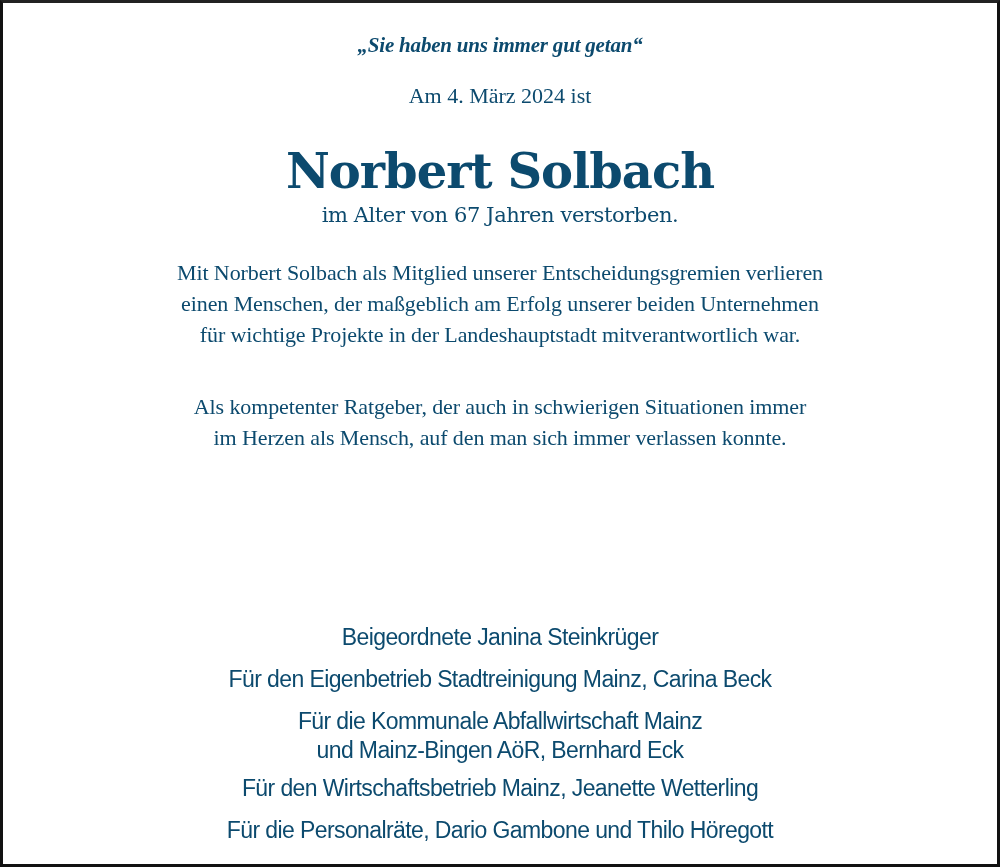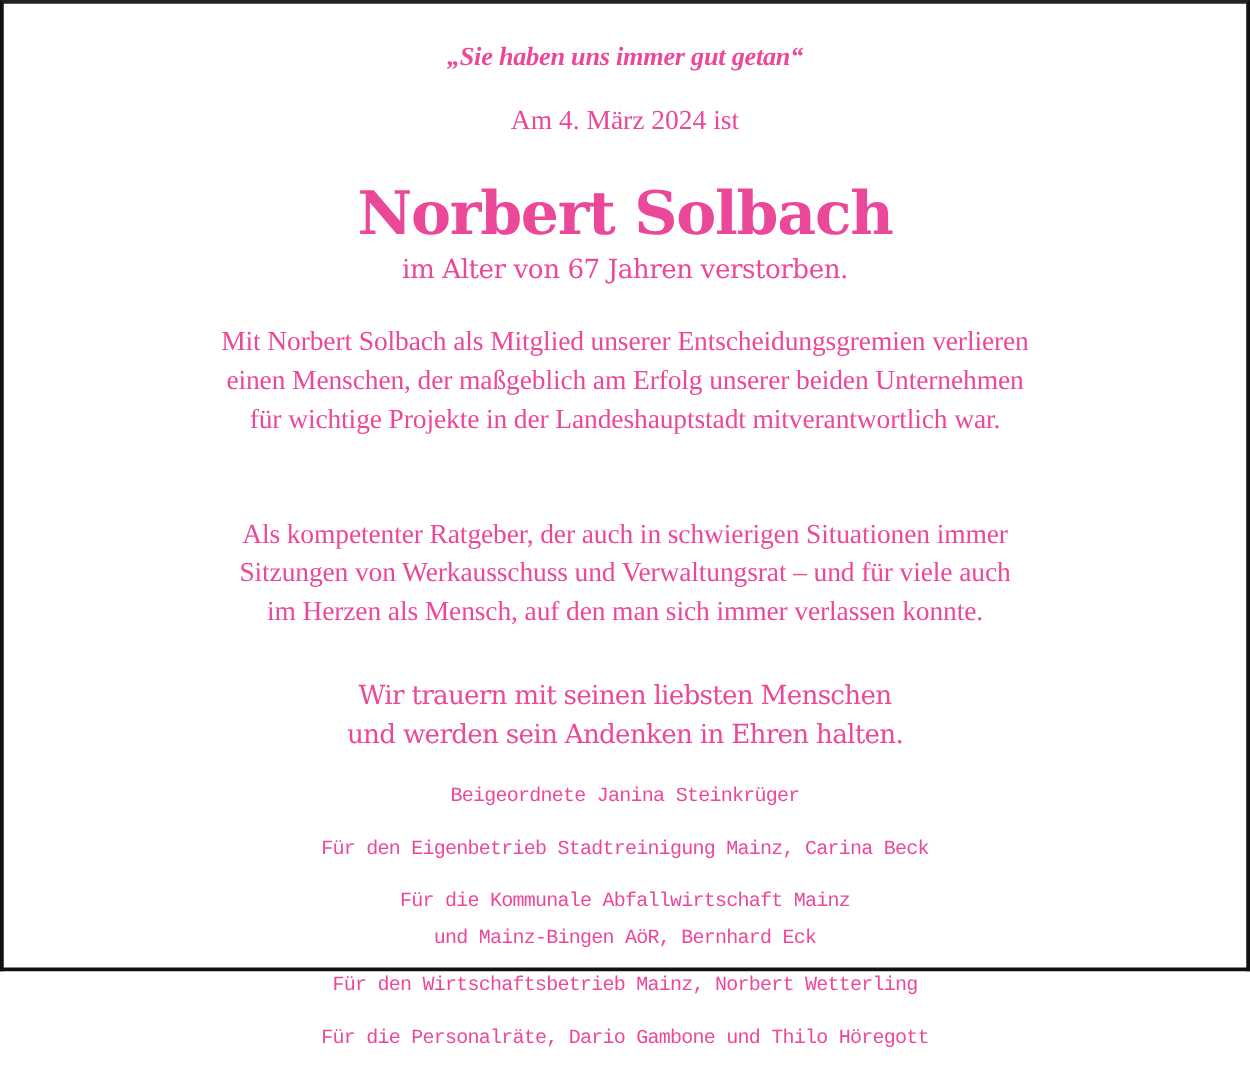--- a/index.html
+++ b/index.html
@@ -11,29 +11,29 @@
       width: 1000px;
       height: 867px;
       position: relative;
       overflow: hidden;
     }
     .frame {
       position: absolute;
       left: 0;
       top: 0;
       width: 1000px;
-      height: 777px;
+      height: 867px;
       box-sizing: border-box;
       border-top: 3px solid #222;
       border-left: 3px solid #111;
       border-right: 3px solid #111;
       border-bottom: 3px solid #111;
       background: #ffffff;
       font-family: "DejaVu Serif", "Liberation Serif", serif;
-      color: #ec4899;
+      color: #0c4a6e;
       text-align: center;
     }
     .line {
       position: absolute;
       left: 0;
       right: 0;
       white-space: nowrap;
     }
     .motto {
       top: 30px;
@@ -65,34 +65,34 @@
       position: absolute;
       left: 0;
       right: 0;
       font-size: 22px;
       line-height: 31px;
       font-family: "Liberation Serif", serif;
       letter-spacing: -0.1px;
     }
     .para div { white-space: nowrap; }
     .p1 { top: 254px; }
-    .p2 { top: 408px; }
+    .p2 { top: 388px; }
     .p3 {
       top: 538px;
       font-family: "DejaVu Serif", serif;
       font-size: 21px;
       letter-spacing: -0.6px;
     }
     .sig {
       position: absolute;
       left: 0;
       right: 0;
-      font-size: 16px;
+      font-size: 23px;
       line-height: 29px;
-      font-family: Liberation Mono, monospace;
+      font-family: Liberation Sans, sans-serif;
       letter-spacing: -0.6px;
     }
     .sig div { white-space: nowrap; }
     .s1 { top: 620px; }
     .s2 { top: 662px; }
     .s3 { top: 704px; }
     .s4 { top: 771px; }
     .s5 { top: 813px; }
   </style>
 </head>
@@ -106,39 +106,34 @@
   <div class="line age">im Alter von 67 Jahren verstorben.</div>
 
   <div class="para p1">
     <div>Mit Norbert Solbach als Mitglied unserer Entscheidungsgremien verlieren</div>
     <div>einen Menschen, der maßgeblich am Erfolg unserer beiden Unternehmen</div>
     <div>für wichtige Projekte in der Landeshauptstadt mitverantwortlich war.</div>
   </div>
 
   <div class="para p2">
     <div>Als kompetenter Ratgeber, der auch in schwierigen Situationen immer</div>
-    <div>Sitzungen von Werkausschuss und Verwaltungsrat – und für viele auch</div>
     <div>im Herzen als Mensch, auf den man sich immer verlassen konnte.</div>
   </div>
 
-  <div class="para p3">
-    <div>Wir trauern mit seinen liebsten Menschen</div>
-    <div>und werden sein Andenken in Ehren halten.</div>
-  </div>
 
   <div class="sig s1">
     <div>Beigeordnete Janina Steinkrüger</div>
   </div>
   <div class="sig s2">
     <div>Für den Eigenbetrieb Stadtreinigung Mainz, Carina Beck</div>
   </div>
   <div class="sig s3">
     <div>Für die Kommunale Abfallwirtschaft Mainz</div>
     <div>und Mainz-Bingen AöR, Bernhard Eck</div>
   </div>
   <div class="sig s4">
-    <div>Für den Wirtschaftsbetrieb Mainz, Norbert Wetterling</div>
+    <div>Für den Wirtschaftsbetrieb Mainz, Jeanette Wetterling</div>
   </div>
   <div class="sig s5">
     <div>Für die Personalräte, Dario Gambone und Thilo Höregott</div>
   </div>
 
 </div>
 
 </body></html>

